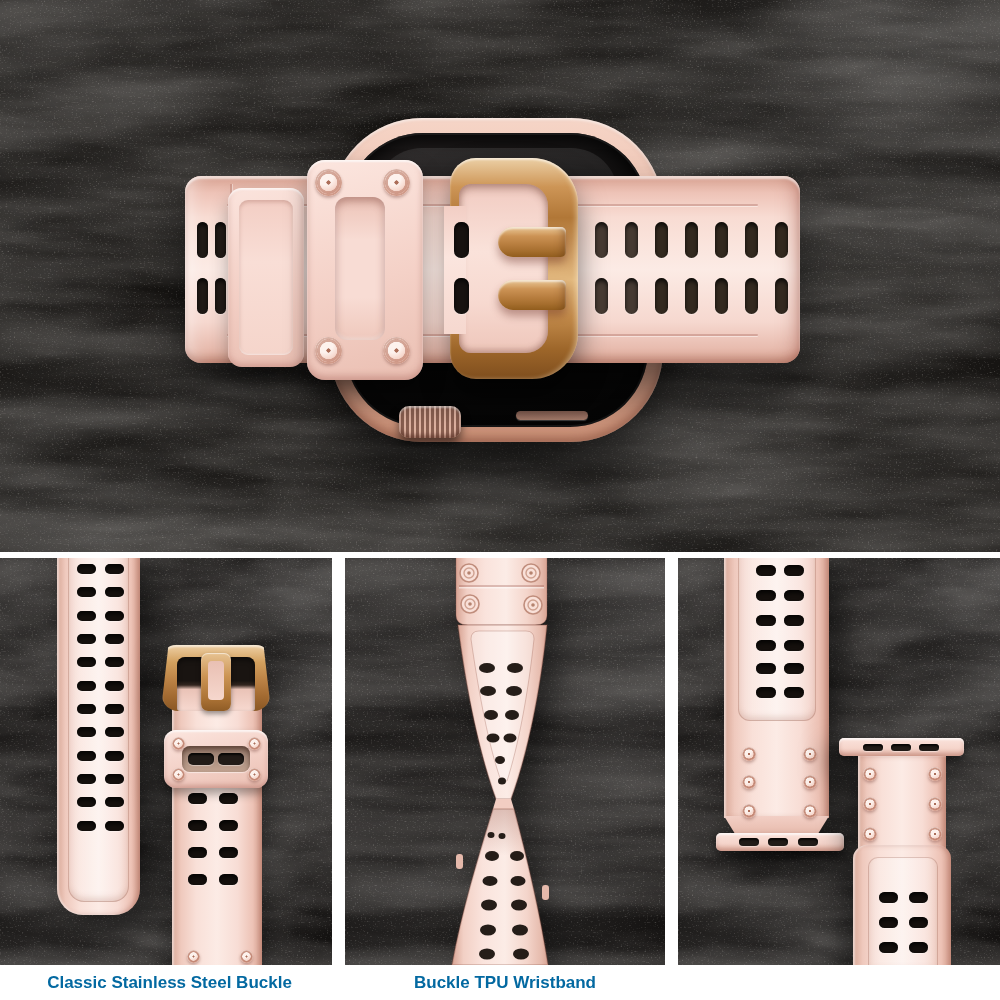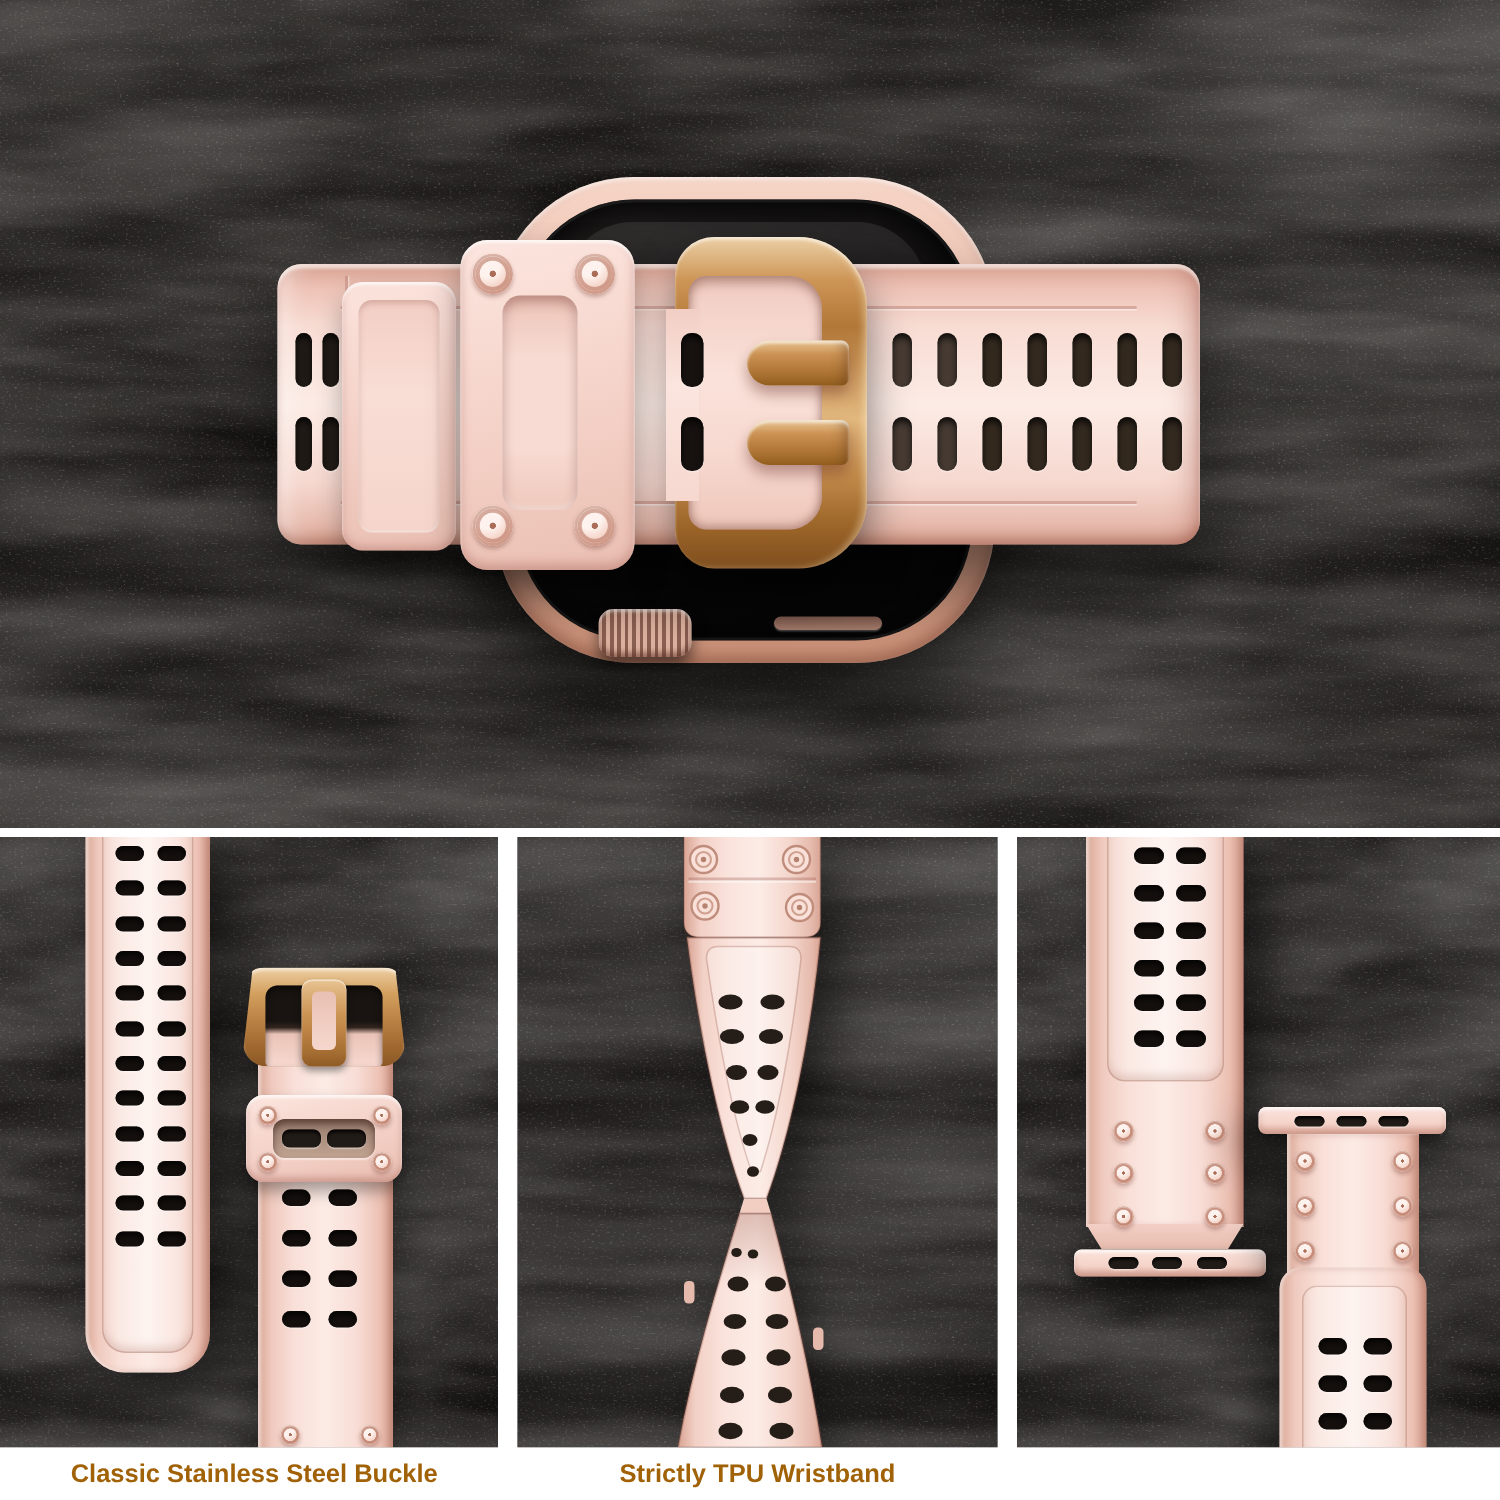--- a/index.html
+++ b/index.html
@@ -105,21 +105,21 @@
       box-shadow:0 6px 10px rgba(0,0,0,.35), inset 0 2px 2px rgba(255,255,255,.75), inset 0 -3px 5px rgba(160,90,80,.4);}
   .keeper2-recess{left:18px;top:16px;width:68px;height:26px;border-radius:8px;
       background:linear-gradient(180deg,#93786a,#c2a492);
       box-shadow:inset 0 3px 5px rgba(55,28,18,.6), 0 1px 1px rgba(255,255,255,.5);}
 
   .p2svg{left:0;top:0;filter:drop-shadow(12px 18px 16px rgba(0,0,0,.5));}
 
   
   .captions{left:0;top:965px;width:1000px;height:35px;background:#ffffff;display:flex;position:absolute;}
   .caption-cell{position:relative;display:flex;align-items:center;justify-content:center;height:35px;}
-  .caption-cell span{position:relative;font-size:17px;font-weight:600;letter-spacing:0px;color:#a16207;
+  .caption-cell span{position:relative;font-size:17px;font-weight:600;letter-spacing:0px;color:#0369a1;
       font-family:"Liberation Sans",sans-serif;}
 </style>
 </head>
 <body>
 
 <svg width="0" height="0" style="position:absolute" aria-hidden="true">
   <defs>
     <filter id="grain" x="-5%" y="-5%" width="110%" height="110%">
       <feTurbulence type="fractalNoise" baseFrequency="0.5 0.8" numOctaves="2" seed="8" stitchTiles="stitch"></feTurbulence>
       <feColorMatrix type="matrix" values="0 0 0 0 0.65  0 0 0 0 0.62  0 0 0 0 0.58  1.6 0 0 0 -0.95"></feColorMatrix>
@@ -422,16 +422,16 @@
           <div class="ring" style="left: 89px; top: 97px; width: 14px; height: 14px;"></div>
         </div>
     </section>
   </div>
 
   <div class="captions">
     <div class="caption-cell" style="width:339px">
       <span>Classic Stainless Steel Buckle</span>
     </div>
     <div class="caption-cell" style="width:332px">
-      <span>Strictly TPU Wristband</span>
+      <span>Buckle TPU Wristband</span>
     </div>
   </div>
 </div>
 
 </body></html>

